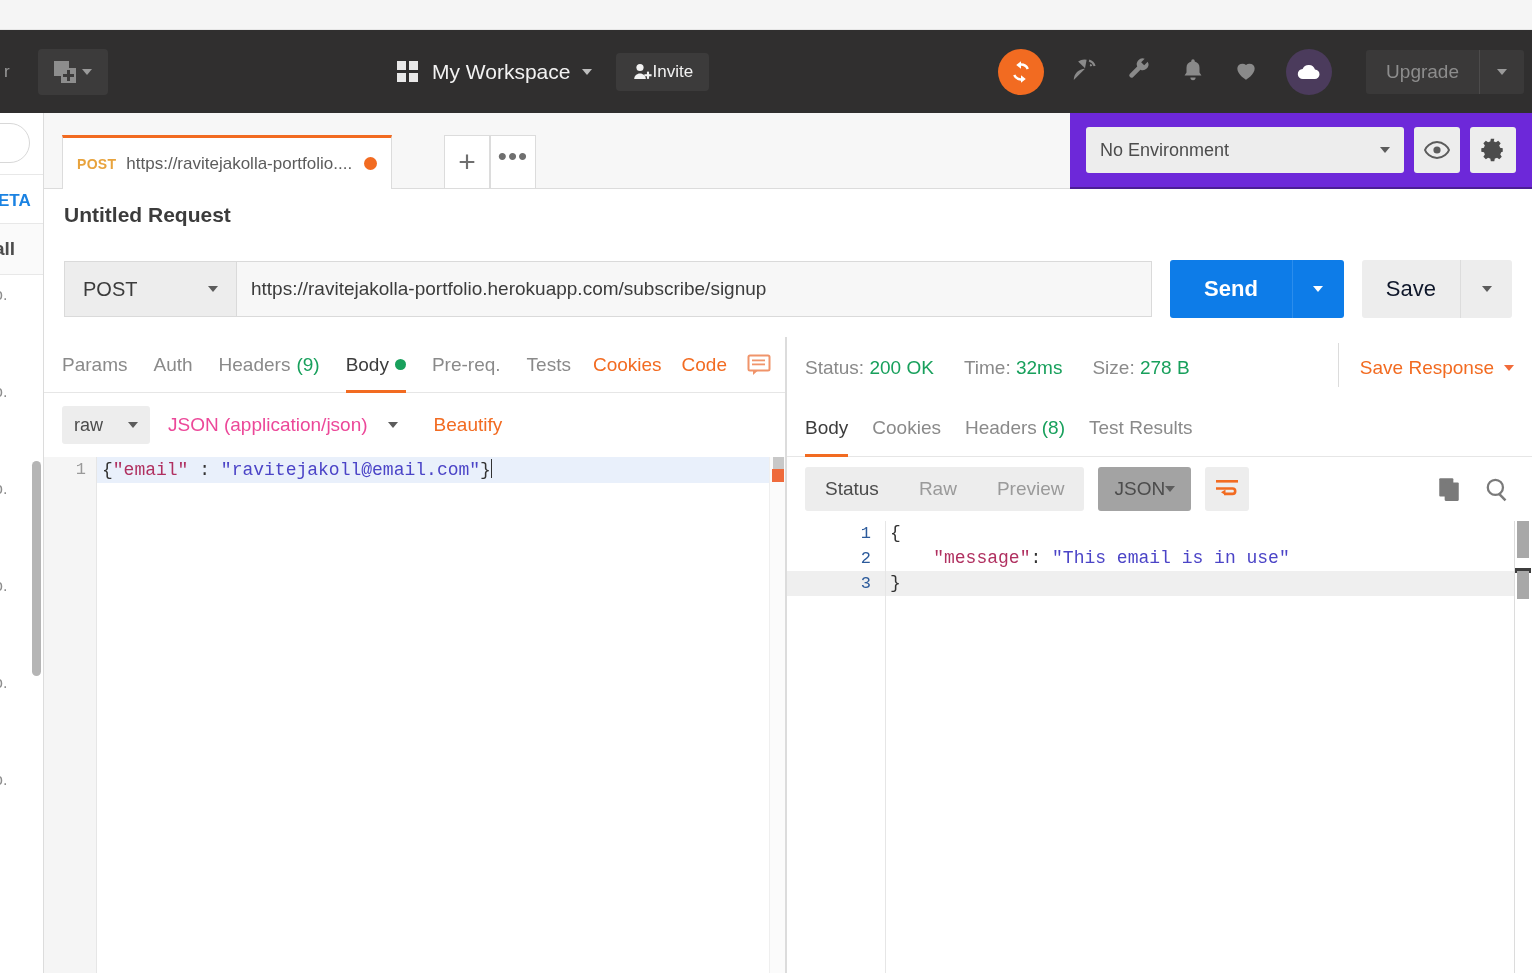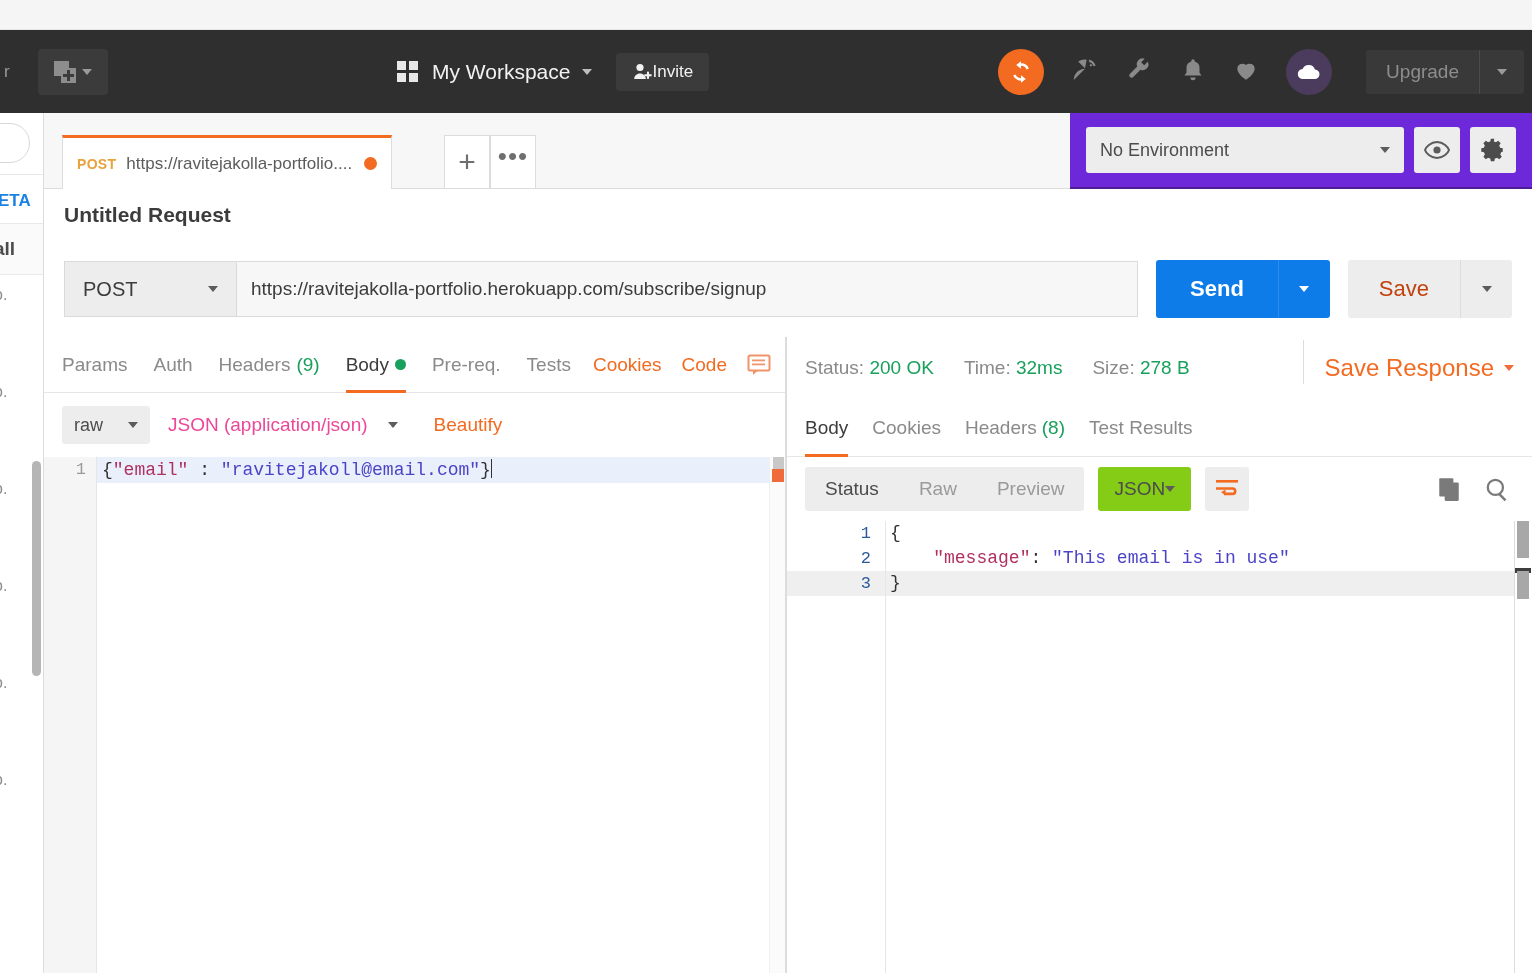--- a/index.html
+++ b/index.html
@@ -109,21 +109,21 @@
     color:#3c3c3c; font-size:20px;
   }
   .urlinput {
     flex:1; height:56px; background:#f7f7f7; border:1px solid #dadada;
     display:flex; align-items:center; padding:0 14px; color:#3c3c3c; font-size:19px;
   }
   .sendgrp { display:flex; margin-left:18px; }
   .send { height:58px; background:#0d7ce8; color:#fff; font-size:22px; font-weight:bold; display:flex; align-items:center; padding:0 34px; border-radius:3px 0 0 3px;}
   .send-dd { width:52px; height:58px; background:#0d7ce8; border-left:1px solid #2b8dec; border-radius:0 3px 3px 0; display:flex; align-items:center; justify-content:center;}
   .savegrp { display:flex; margin-left:18px; }
-  .save { height:58px; background:#ededed; color:#c2410c; font-size:22px; display:flex; align-items:center; padding:0 31px; border-radius:3px 0 0 3px;}
+  .save { height:58px; background:#ededed; color:#0f172a; font-size:22px; display:flex; align-items:center; padding:0 24px; border-radius:3px 0 0 3px;}
   .save-dd { width:52px; height:58px; background:#ededed; border-left:1px solid #dcdcdc; border-radius:0 3px 3px 0; display:flex; align-items:center; justify-content:center;}
 
   
   .reqpane { position:absolute; left:44px; top:337px; width:742px; height:636px; background:#fff; border-right:1px solid #dcdcdc; }
   .rtabs { height:56px; display:flex; align-items:center; padding-left:18px; gap:26px; border-bottom:1px solid #e6e6e6; position:relative;}
   .rtab { font-size:19px; color:#8a8a8a; position:relative; height:56px; display:flex; align-items:center; gap:6px;}
   .rtab.active { color:#3c3c3c; }
   .rtab.active::after { content:""; position:absolute; left:0; right:0; bottom:0; height:3px; background:#f26b21;}
   .cnt-green { color:#18a05c; }
   .greendot { width:11px;height:11px;border-radius:50%;background:#18a05c;display:inline-block;}
@@ -147,33 +147,33 @@
   .caretbar { display:inline-block; width:1px; height:19px; background:#333; vertical-align:-3px;}
   .ed-vscroll { position:absolute; right:0; top:0; width:16px; bottom:0; background:#fbfbfb; border-left:1px solid #efefef;}
   .ed-vscroll .marker { position:absolute; left:2px; top:12px; width:12px; height:13px; background:#ef6b3c;}
   .ed-vscroll .thumb { position:absolute; left:3px; top:0; width:11px; height:14px; background:#c8c8c8;}
 
   
   .respane { position:absolute; left:787px; top:337px; width:745px; height:636px; background:#fff; }
   .statusbar { height:62px; display:flex; align-items:center; padding-left:18px; gap:30px; position:relative;}
   .st { font-size:19px; color:#8a8a8a; }
   .st b { color:#18a05c; font-weight:normal; }
-  .saveresp { position:absolute; right:18px; display:flex; align-items:center; gap:10px; color:#f26b21; font-size:24px;}
+  .saveresp { position:absolute; right:18px; display:flex; align-items:center; gap:10px; color:#f26b21; font-size:19px;}
   .saveresp .sep { position:absolute; left:-22px; top:-14px; width:1px; height:44px; background:#dcdcdc;}
 
   .respt { height:58px; display:flex; align-items:center; padding-left:18px; gap:24px; border-bottom:1px solid #e6e6e6;}
   .rt { font-size:19px; color:#8a8a8a; position:relative; height:58px; display:flex; align-items:center; gap:5px;}
   .rt.active { color:#3c3c3c; }
   .rt.active::after { content:""; position:absolute; left:0; right:0; bottom:0; height:3px; background:#f26b21;}
 
   .viewbar { height:64px; display:flex; align-items:center; padding-left:18px; gap:14px; position:relative;}
   .seg { height:44px; background:#ededed; border-radius:3px; display:flex; align-items:center; }
   .seg .it { font-size:19px; color:#9a9a9a; padding:0 20px; }
   .seg .it.on { color:#4c4c4c; }
-  .fmtsel { height:44px; background:#84cc16; border-radius:3px; display:flex; align-items:center; padding:4px 16px; color:#4c4c4c; font-size:19px;}
+  .fmtsel { height:44px; background:#a3a3a3; border-radius:3px; display:flex; align-items:center; padding:4px 16px; color:#4c4c4c; font-size:19px;}
   .wrapbtn { width:44px; height:44px; background:#ededed; border-radius:3px; display:flex; align-items:center; justify-content:center;}
   .viewbar .righticons { position:absolute; right:22px; display:flex; align-items:center; gap:22px;}
 
   .resbody { position:absolute; left:0; top:184px; right:0; bottom:0; background:#fff; }
   .rb-gutter { position:absolute; left:30px; top:0; width:68px; bottom:0; }
   .rb-gutter .ln { text-align:right; padding-right:14px; color:#2b5a9b; font-size:17px; font-family:"Liberation Mono", monospace; line-height:25px;}
   .rb-content { position:absolute; left:98px; top:0; right:30px; bottom:0; border-left:1px solid #e6e6e6;}
   .rb-code { font-family:"Liberation Mono", monospace; font-size:18px; line-height:25px; white-space:pre; padding-left:4px;}
   .rb-vscroll { position:absolute; right:0; top:0; width:18px; bottom:0;}
   .rb-vscroll .t1 { position:absolute; left:3px; top:0; width:12px; height:37px; background:#a8a8a8;}

